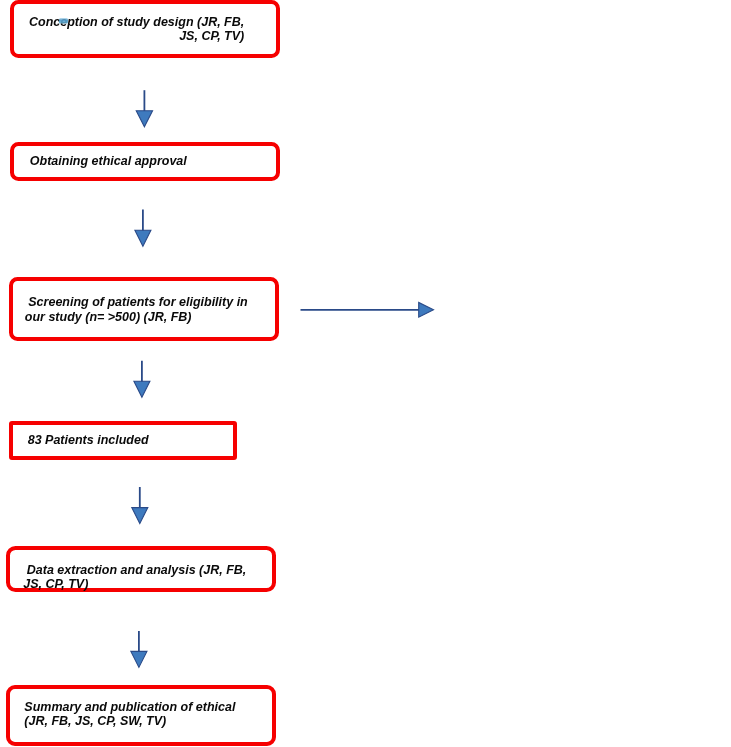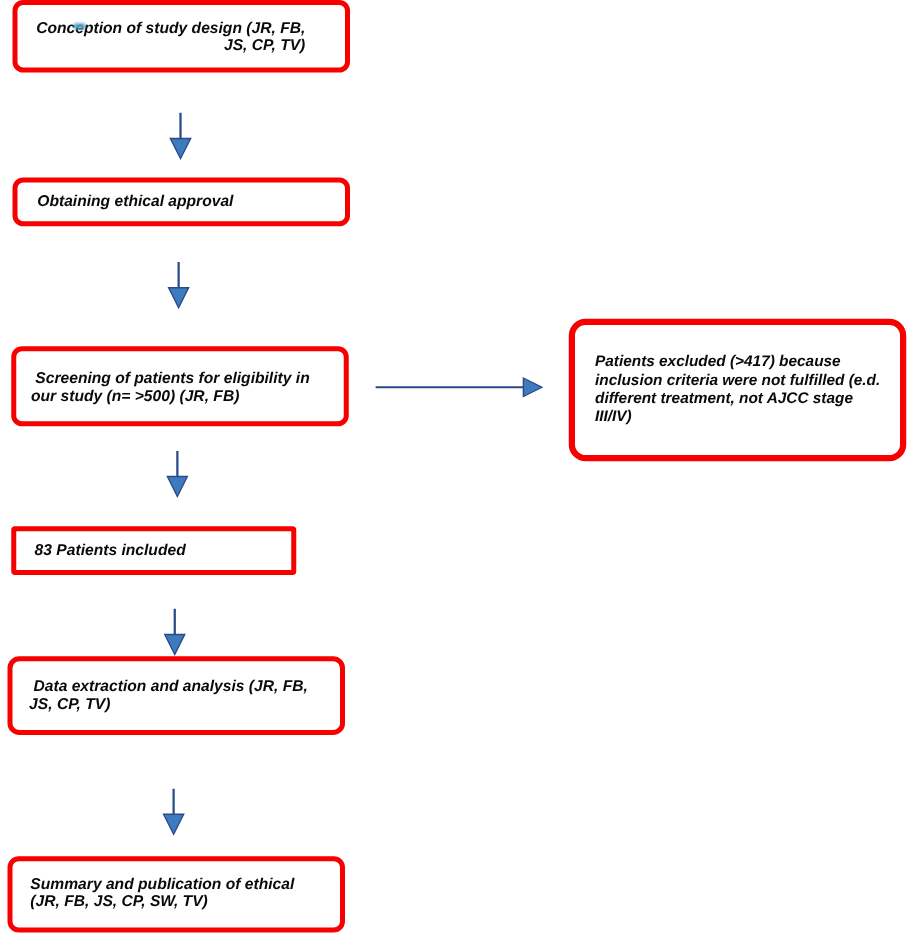--- a/index.html
+++ b/index.html
@@ -23,21 +23,21 @@
 
   #n-screening{left:8.8px;   top:277.2px; width:270.3px; height:63.5px; border-radius:8.5px;}
   #n-screening .txt{left:12px; top:14px;}
 
   #n-excluded{left:455px;    top:255.2px; width:270.4px; height:114px;  border-radius:13.5px;border-width:5.4px;}
   #n-excluded .txt{left:16px; top:22px; font-size:12.3px; line-height:14.5px;}
 
   #n-included{left:8.7px;    top:421px; width:228px; height:39px;   border-radius:3px;}
   #n-included .txt{left:15px; top:8px;}
 
-  #n-analysis{left:6.3px;    top:525px; width:270.1px; height:63px; border-radius:9.5px;}
+  #n-analysis{left:6.3px;    top:546px; width:270.1px; height:46px; border-radius:9.5px;}
   #n-analysis .txt{left:13px; top:13px;}
 
   #n-summary{left:6.3px;     top:684.7px; width:269.5px; height:61.3px; border-radius:9px;}
   #n-summary .txt{left:14px; top:11px;}
 
   svg.arrows{position:absolute;left:0;top:0;width:731px;height:747px;}
 
   .smudge{position:absolute;left:58.8px;top:18.3px;width:9.4px;height:5.6px;border-radius:1.5px;
           background:linear-gradient(180deg,rgba(154,206,232,.55) 0%,rgba(78,152,199,.95) 35%,rgba(96,174,214,.85) 75%,rgba(178,220,240,.30) 100%);
           filter:blur(0.7px);pointer-events:none;}
@@ -81,26 +81,20 @@
 
   <div class="node" id="n-ethics">
     <div class="txt">Obtaining ethical approval</div>
   </div>
 
   <div class="node" id="n-screening">
     <div class="txt"> Screening of patients for eligibility in
 our study (n= &gt;500) (JR, FB)</div>
   </div>
 
-  <div class="node" id="n-excluded">
-    <div class="txt">Patients excluded (&gt;417) because
-inclusion criteria were not fulfilled (e.d.
-different treatment, not AJCC stage
-III/IV)</div>
-  </div>
 
   <div class="node" id="n-included">
     <div class="txt">83 Patients included</div>
   </div>
 
   <div class="node" id="n-analysis">
     <div class="txt"> Data extraction and analysis (JR, FB,
 JS, CP, TV)</div>
   </div>
 

